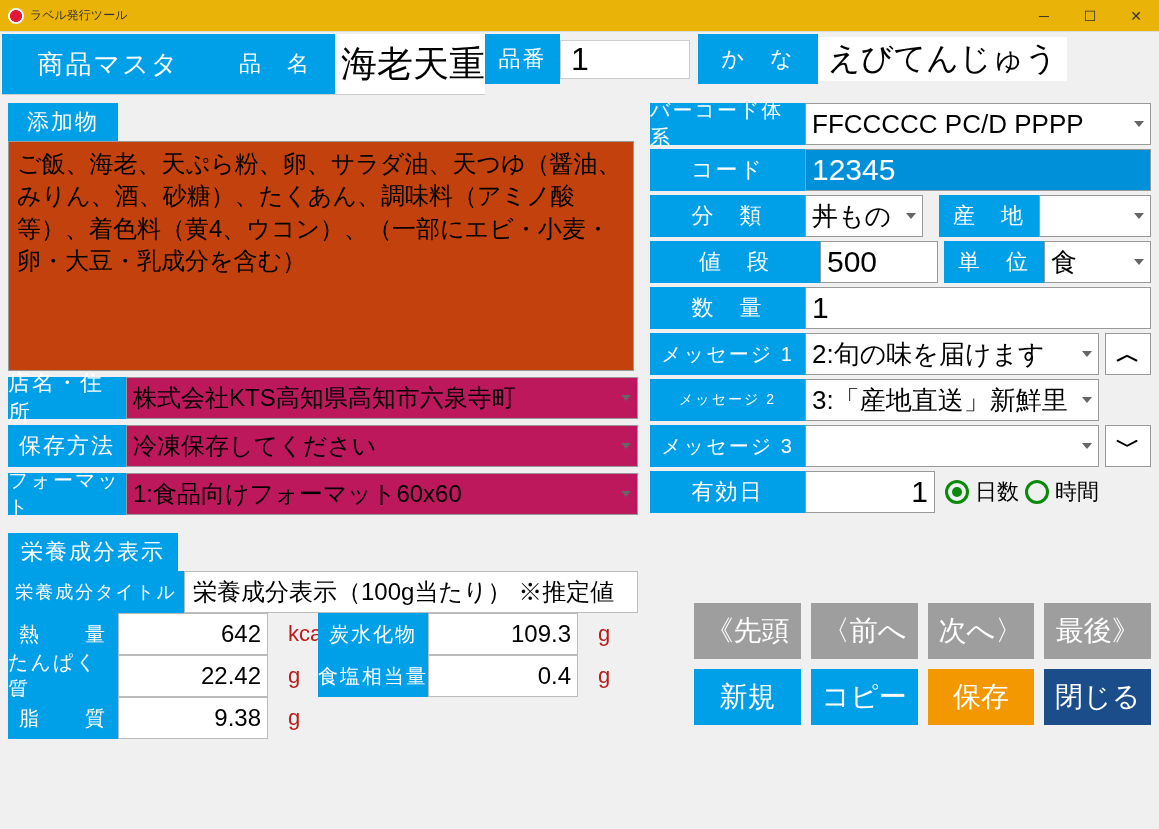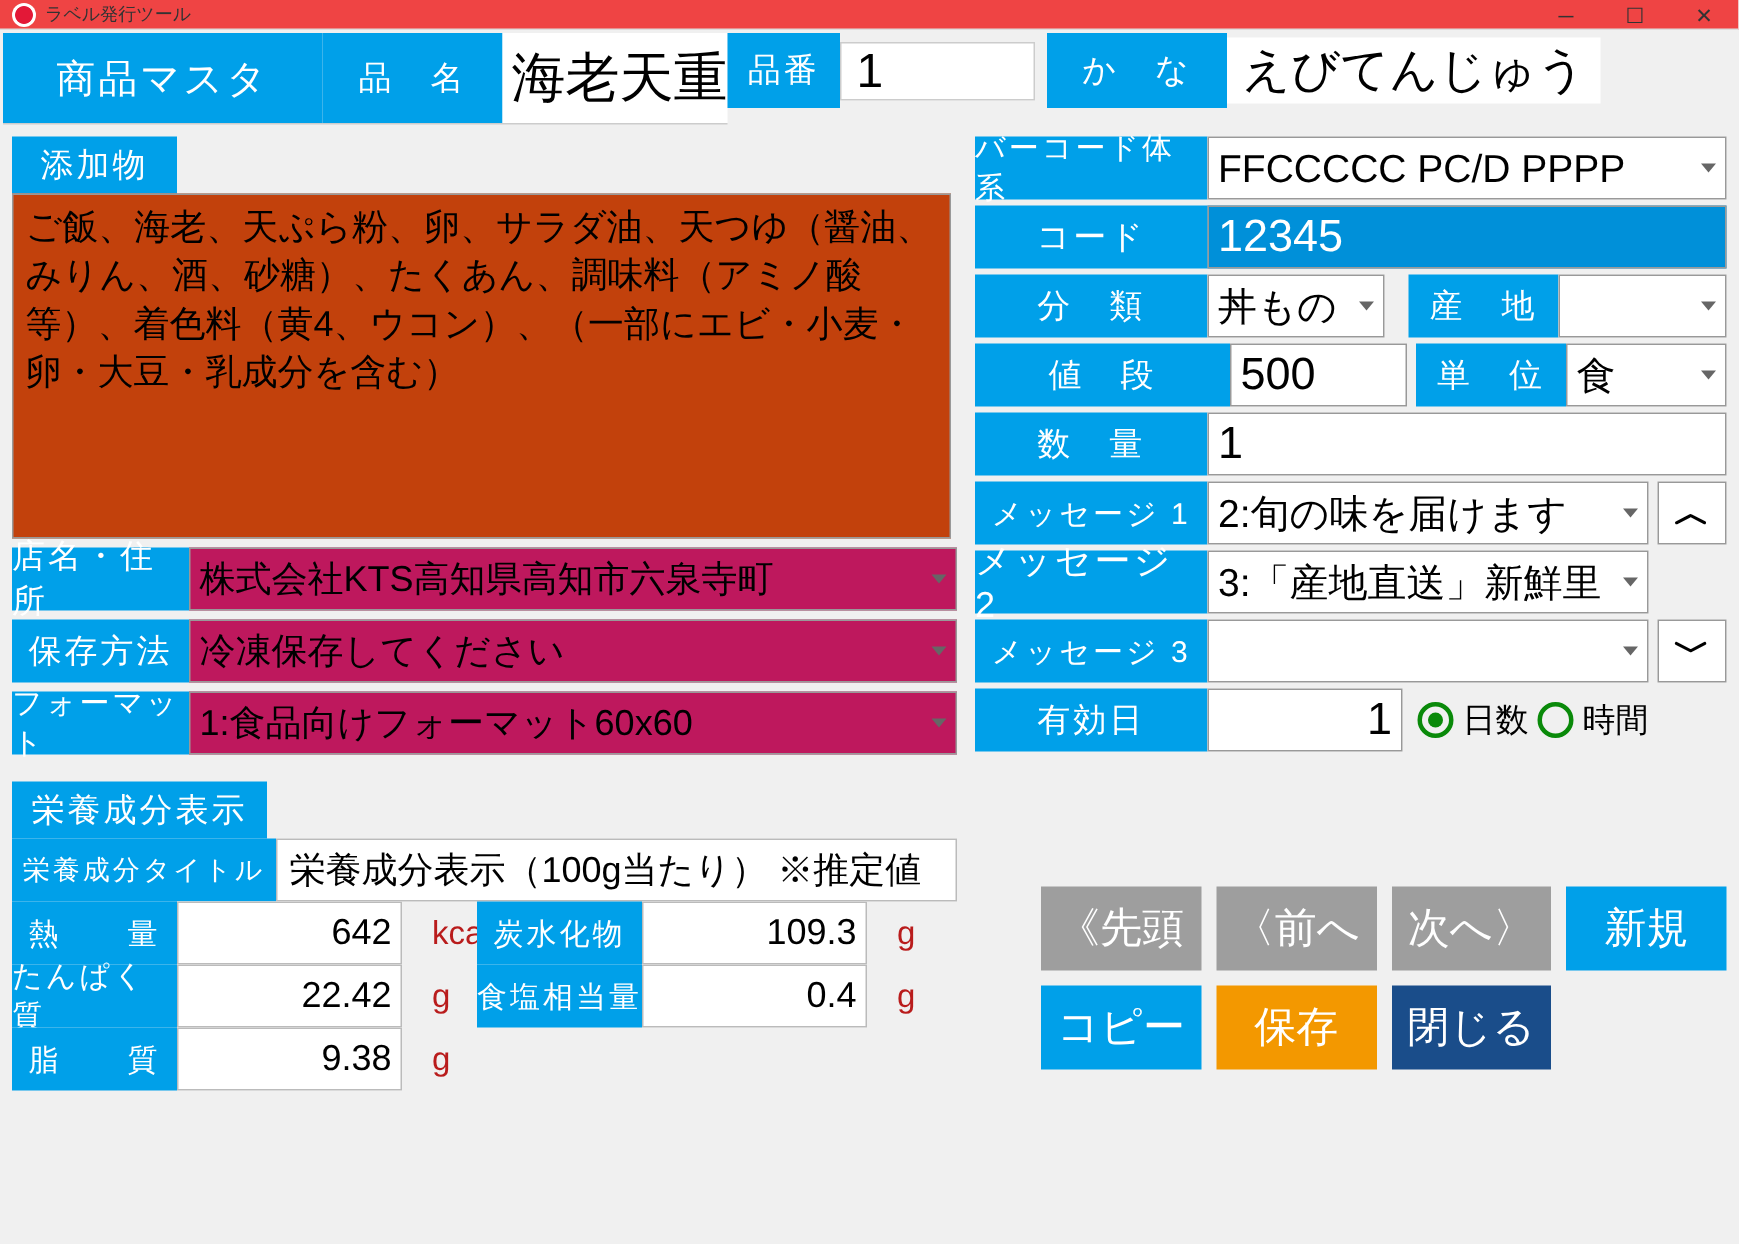--- a/index.html
+++ b/index.html
@@ -4,22 +4,22 @@
 <style>
 * { box-sizing: border-box; margin: 0; padding: 0; }
 body {
   font-family: 'Meiryo', 'MS PGothic', sans-serif;
   background: #f0f0f0;
   width: 1159px;
   height: 829px;
   overflow: hidden;
 }
 .titlebar {
-  background: #ef4444;
-  height: 20px;
+  background: #eab308;
+  height: 32px;
   display: flex;
   align-items: center;
   padding: 0 0 0 8px;
   border-bottom: 1px solid #ddd;
 }
 .titlebar .app-icon {
   width: 16px; height: 16px;
   background: radial-gradient(circle, #e31837 50%, #fff 55%);
   border-radius: 50%;
   margin-right: 6px;
@@ -256,21 +256,21 @@
         <div class="blue-label" style="width:155px;font-size:20px">メッセージ 1</div>
         <div class="rval" style="flex:1">
           <span>2:旬の味を届けます</span>
           <span class="dropdown-caret"></span>
         </div>
         <div class="arrow-btn" style="margin-left:6px">
           <span>︿</span>
         </div>
       </div>
       <div class="rrow">
-        <div class="blue-label" style="width:155px;font-size:24px">メッセージ 2</div>
+        <div class="blue-label" style="width:155px;font-size:14px">メッセージ 2</div>
         <div class="rval" style="flex:1">
           <span>3:「産地直送」新鮮里</span>
           <span class="dropdown-caret"></span>
         </div>
         <div style="width:52px"></div>
       </div>
       <div class="rrow">
         <div class="blue-label" style="width:155px;font-size:20px">メッセージ 3</div>
         <div class="rval" style="flex:1">
           <span></span>
@@ -288,20 +288,21 @@
           <span style="font-size:22px">日数</span>
           <span class="radio-circle"></span>
           <span style="font-size:22px">時間</span>
         </div>
       </div>
 
       <div class="nav-btns">
         <div class="nav-btn nav-gray">《先頭</div>
         <div class="nav-btn nav-gray">〈前へ</div>
         <div class="nav-btn nav-gray">次へ〉</div>
+        <div class="nav-btn nav-gray">最後》</div>
         <div class="nav-btn nav-blue">新規</div>
         <div class="nav-btn nav-blue">コピー</div>
         <div class="nav-btn nav-orange">保存</div>
         <div class="nav-btn nav-darkblue">閉じる</div>
       </div>
     </div>
   </div>
 </div>
 
 </body></html>

